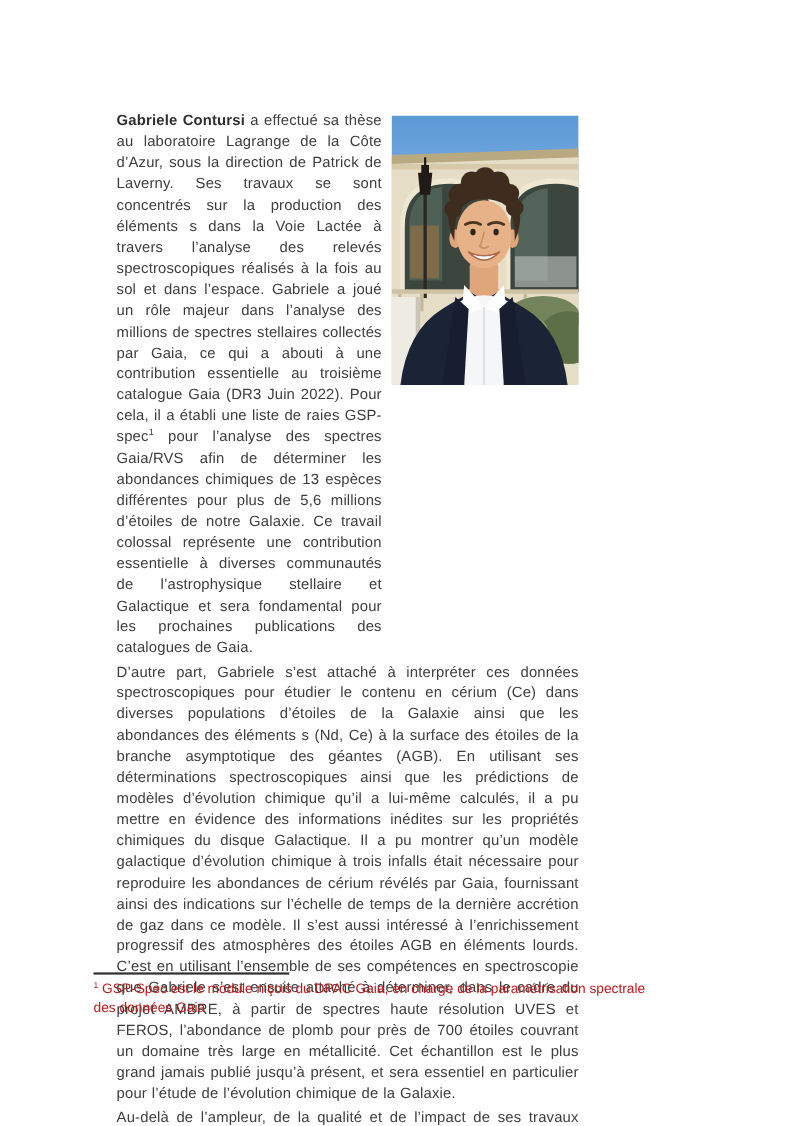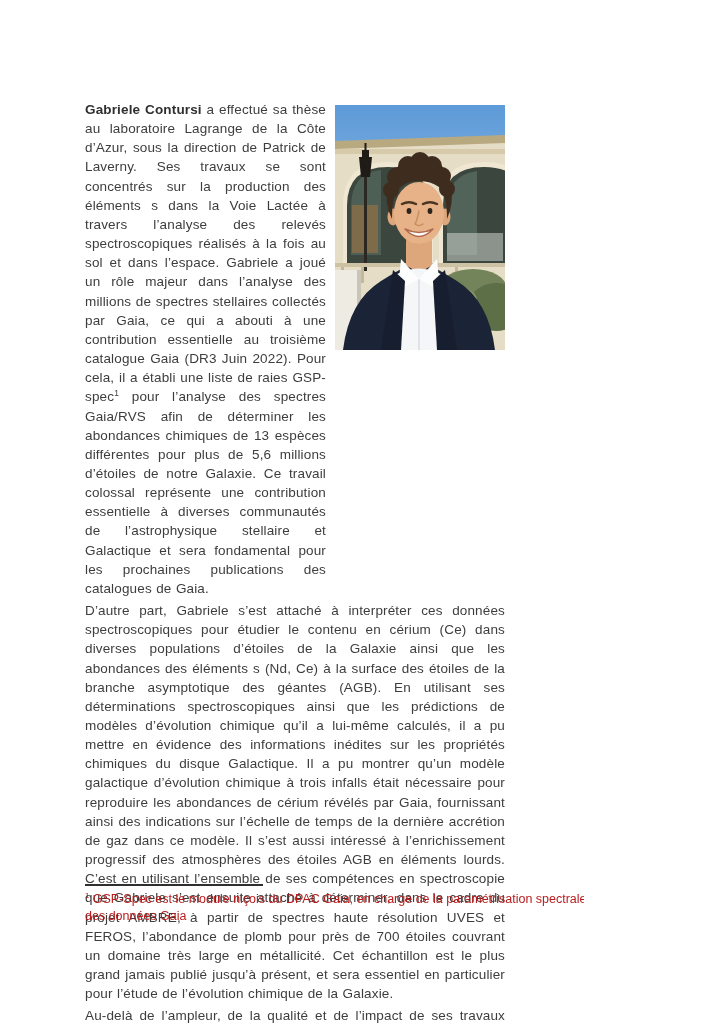--- a/index.html
+++ b/index.html
@@ -3,20 +3,21 @@
 <meta charset="utf-8">
 <style>
   html,body{margin:0;padding:0;background:#ffffff;}
   .page{
     position:relative;
     width:584px;height:1024px;
     background:#ffffff;
     font-family:"Liberation Sans",sans-serif;
     color:#3d3d3d;
     overflow:hidden;
+    padding-left:21px;
   }
   .content{padding:100px 79px 0 85px;}
   .intro-row{display:flex;gap:9px;align-items:flex-start;}
   .para{
     margin:0;
     font-size:13.5px;
     line-height:1.42;
     text-align:justify;
     letter-spacing:0.15px;
     word-spacing:0.5px;

